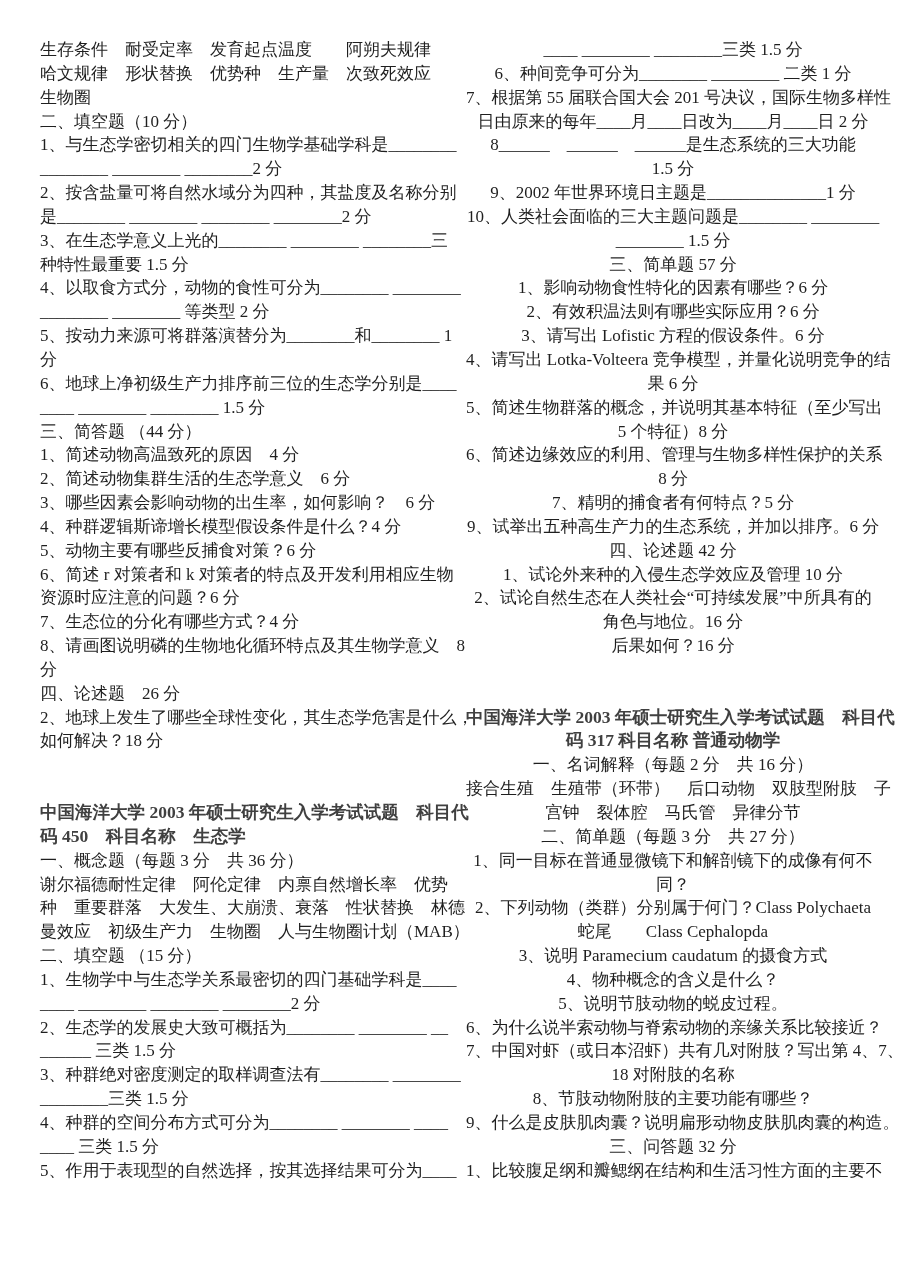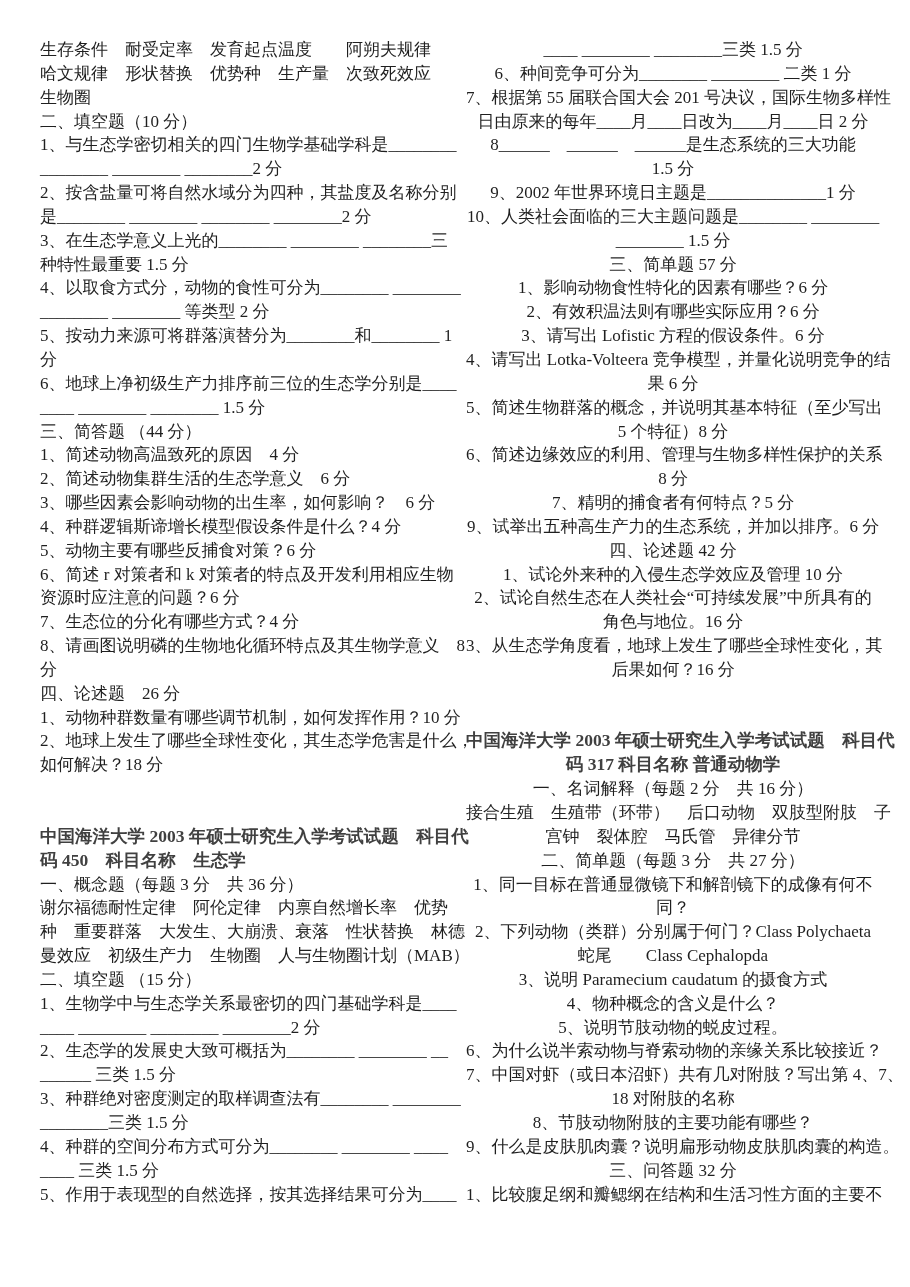--- a/index.html
+++ b/index.html
@@ -62,21 +62,20 @@
       <div class="line">2、简述动物集群生活的生态学意义　6 分</div>
       <div class="line">3、哪些因素会影响动物的出生率，如何影响？　6 分</div>
       <div class="line">4、种群逻辑斯谛增长模型假设条件是什么？4 分</div>
       <div class="line">5、动物主要有哪些反捕食对策？6 分</div>
       <div class="line">6、简述 r 对策者和 k 对策者的特点及开发利用相应生物</div>
       <div class="line">资源时应注意的问题？6 分</div>
       <div class="line">7、生态位的分化有哪些方式？4 分</div>
       <div class="line">8、请画图说明磷的生物地化循环特点及其生物学意义　8</div>
       <div class="line">分</div>
       <div class="line">四、论述题　26 分</div>
-      <div class="line">1、动物种群数量有哪些调节机制，如何发挥作用？10 分</div>
       <div class="line">2、地球上发生了哪些全球性变化，其生态学危害是什么，</div>
       <div class="line">如何解决？18 分</div>
       <div class="line"></div>
       <div class="line"></div>
       <div class="line bold">中国海洋大学 2003 年硕士研究生入学考试试题　科目代</div>
       <div class="line bold">码 450　科目名称　生态学</div>
       <div class="line">一、概念题（每题 3 分　共 36 分）</div>
       <div class="line">谢尔福德耐性定律　阿伦定律　内禀自然增长率　优势</div>
       <div class="line">种　重要群落　大发生、大崩溃、衰落　性状替换　林德</div>
       <div class="line">曼效应　初级生产力　生物圈　人与生物圈计划（MAB）</div>
@@ -110,21 +109,20 @@
       <div class="line">5、简述生物群落的概念，并说明其基本特征（至少写出</div>
       <div class="line">5 个特征）8 分</div>
       <div class="line">6、简述边缘效应的利用、管理与生物多样性保护的关系</div>
       <div class="line">8 分</div>
       <div class="line">7、精明的捕食者有何特点？5 分</div>
       <div class="line">9、试举出五种高生产力的生态系统，并加以排序。6 分</div>
       <div class="line">四、论述题 42 分</div>
       <div class="line">1、试论外来种的入侵生态学效应及管理 10 分</div>
       <div class="line">2、试论自然生态在人类社会“可持续发展”中所具有的</div>
       <div class="line">角色与地位。16 分</div>
-      <div class="line">3、从生态学角度看，地球上发生了哪些全球性变化，其</div>
       <div class="line">后果如何？16 分</div>
       <div class="line"></div>
       <div class="line"></div>
       <div class="line bold">中国海洋大学 2003 年硕士研究生入学考试试题　科目代</div>
       <div class="line bold">码 317 科目名称 普通动物学</div>
       <div class="line">一、名词解释（每题 2 分　共 16 分）</div>
       <div class="line">接合生殖　生殖带（环带）　后口动物　双肢型附肢　子</div>
       <div class="line">宫钟　裂体腔　马氏管　异律分节</div>
       <div class="line">二、简单题（每题 3 分　共 27 分）</div>
       <div class="line">1、同一目标在普通显微镜下和解剖镜下的成像有何不</div>

